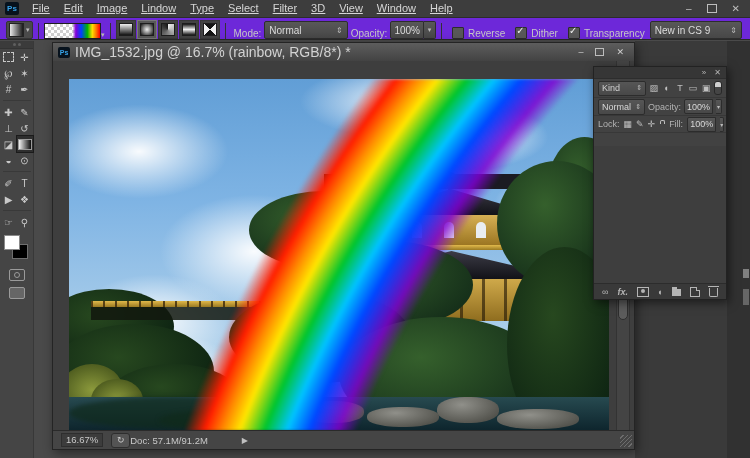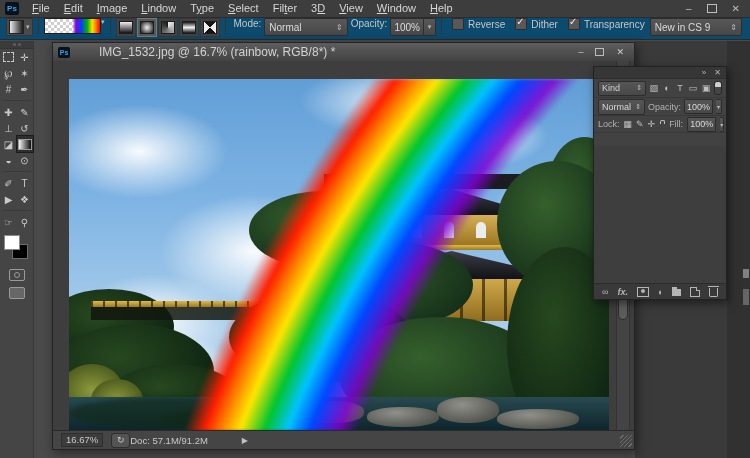--- a/index.html
+++ b/index.html
@@ -4,27 +4,27 @@
 <style>
   html,body{margin:0;padding:0;background:#4a4a4a;font-family:"Liberation Sans",sans-serif;
     -webkit-font-smoothing:antialiased;}
   .app{position:relative;width:750px;height:458px;background:#4a4a4a;overflow:hidden;
     font-family:"Liberation Sans",sans-serif;color:#d4d4d4;}
   
   .menubar{position:absolute;left:0;top:0;width:750px;height:17px;background:#3d3d3d;
     border-bottom:1px solid #2c2c2c;display:flex;align-items:center;font-size:11px;}
   .ps-logo{width:14px;height:13px;background:#07121d;color:#37a3e8;font-size:8px;font-weight:bold;
     border-radius:2px;display:flex;align-items:center;justify-content:center;margin:0 6px 0 5px;}
-  .mi{padding:0 7px;height:17px;line-height:16px;color:#d6d6d6;cursor:default;}
+  .mi{padding:0 7px;height:17px;line-height:16px;color:#d6d6d6;cursor:default;text-decoration:underline;}
   .mi span.u{text-decoration:underline;}
   .winctl{margin-left:auto;display:flex;align-items:center;gap:15px;padding-right:10px;color:#bdbdbd;font-size:10px;}
   .maxbox{width:8px;height:7px;border:1px solid #bdbdbd;display:inline-block;}
   
-  .optionsbar{position:absolute;left:0;top:18px;width:750px;height:22px;background:#0c4a6e;
-    border-bottom:1px solid #2a2a2a;display:flex;align-items:flex-start;font-size:10px;padding-left:6px;box-sizing:border-box;}
+  .optionsbar{position:absolute;left:0;top:18px;width:750px;height:22px;background:#6d28d9;
+    border-bottom:1px solid #2a2a2a;display:flex;align-items:flex-end;font-size:10px;padding-left:6px;box-sizing:border-box;}
   .vsep{width:1px;height:16px;background:#333;margin:0 5px;flex:none;}
   .chip{height:16px;background:#4a4a4a;border:1px solid #343434;border-radius:2px;display:flex;align-items:center;padding:0 2px;gap:2px;}
   .mini-grad{width:13px;height:12px;border:1px solid #222;background:linear-gradient(90deg,#e8e8e8,#1a1a1a);}
   .darr{font-size:7px;color:#b8b8b8;}
   .grad-preview{width:62px;height:14px;border:1px solid #1f1f1f;
     background:
       linear-gradient(to right, rgba(0,0,0,0) 0 50%, #8400d6 56%, #0040ff 66%, #00b400 77%, #ffe000 86%, #ff7800 93%, #ff0000 100%),
       linear-gradient(45deg,#cfcfcf 25%,transparent 25%,transparent 75%,#cfcfcf 75%),
       linear-gradient(45deg,#cfcfcf 25%,#fff 25%,#fff 75%,#cfcfcf 75%);
     background-size:100% 100%,6px 6px,6px 6px;background-position:0 0,0 0,3px 3px;}
@@ -68,21 +68,21 @@
   
   .rdock{position:absolute;left:635px;top:41px;width:115px;height:417px;background:#3a3a3a;}
   .rdock .edge{position:absolute;right:0;top:0;width:23px;height:100%;background:#313131;}
   .frag{position:absolute;background:#808080;}
   
   .docwin{position:absolute;left:52px;top:42px;width:583px;height:408px;background:#454545;
     border:1px solid #242424;box-shadow:2px 3px 10px rgba(0,0,0,.45);box-sizing:border-box;}
   .doc-title{height:18px;background:linear-gradient(#5d5d5d,#434343);border-bottom:1px solid #2b2b2b;
     display:flex;align-items:center;padding:0 4px;}
   .doc-title .ps-logo{width:12px;height:11px;margin:0 5px 0 1px;font-size:7px;}
-  .doc-title-text{font-size:12px;color:#d2d2d2;white-space:nowrap;margin-left:24px;}
+  .doc-title-text{font-size:14px;color:#d2d2d2;white-space:nowrap;}
   .docctl{margin-left:auto;display:flex;align-items:center;gap:12px;padding-right:6px;color:#cfcfcf;font-size:9px;}
   .docctl .maxbox{width:7px;height:6px;}
   .doc-content{position:absolute;left:0;top:18px;right:0;bottom:18px;background:#3e3e3e;overflow:hidden;}
   .vscroll{position:absolute;right:4px;top:0;bottom:0;width:12px;background:#444;border-left:1px solid #333;border-right:1px solid #333;}
   .vthumb{position:absolute;left:1px;top:45%;width:8px;height:90px;background:#5c5c5c;border:1px solid #2d2d2d;border-radius:5px;}
   .doc-status{position:absolute;left:0;bottom:0;right:0;height:18px;background:#454545;border-top:1px solid #2a2a2a;
     display:flex;align-items:center;font-size:9.5px;color:#c8c8c8;padding-left:8px;}
   .zoomfield{background:#3c3c3c;border:1px solid #2e2e2e;height:12px;line-height:12px;padding:0 4px;}
   .syncbtn{width:17px;height:13px;background:#545454;border:1px solid #2e2e2e;border-radius:3px;margin-left:8px;
     display:flex;align-items:center;justify-content:center;font-size:9px;color:#ccc;}

